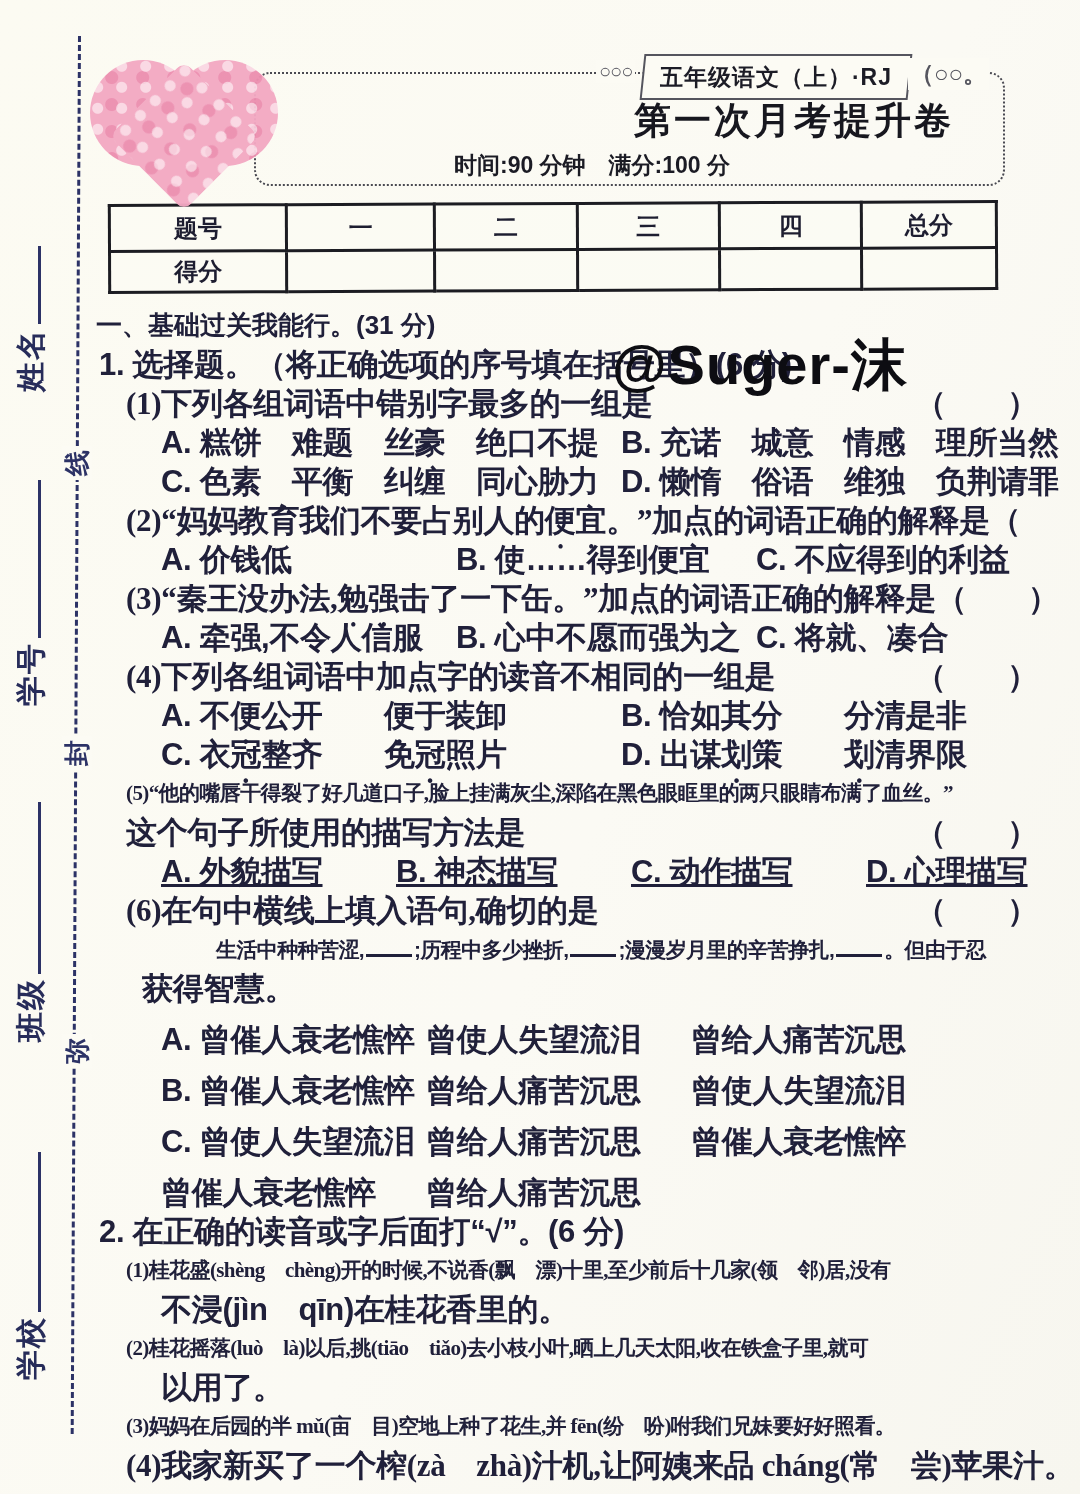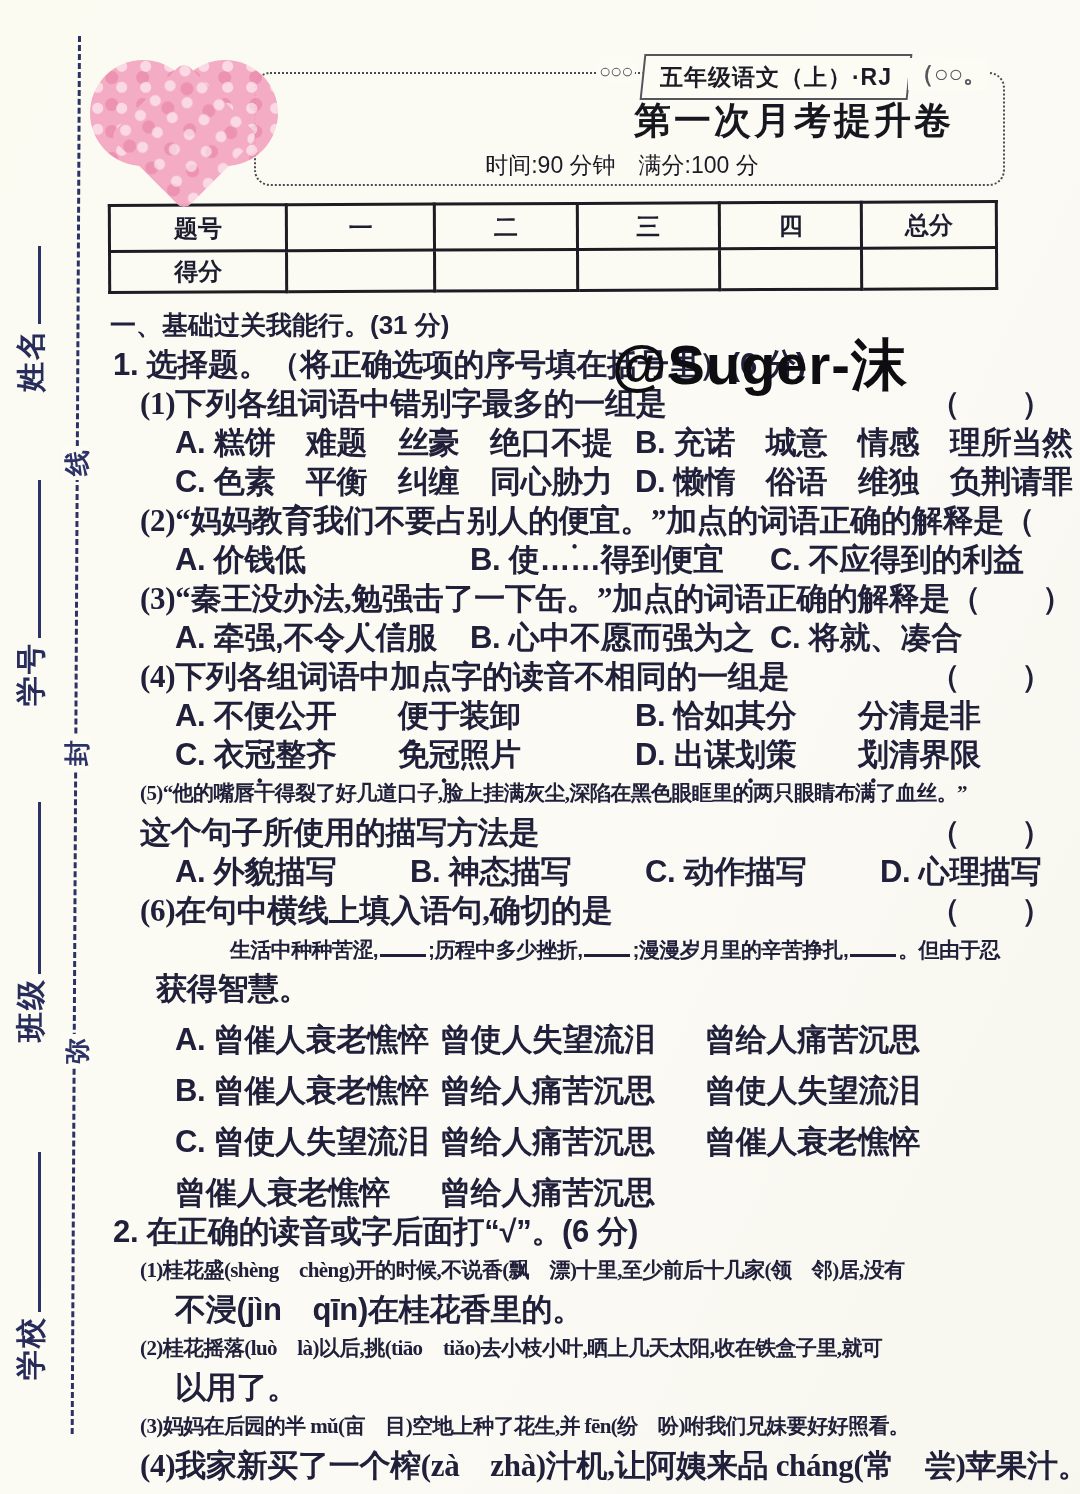--- a/index.html
+++ b/index.html
@@ -24,22 +24,22 @@
     border:2.4px dotted #4a4a52; border-radius:16px; z-index:1;}
   .hd-circ-l{ position:absolute; left:596px; top:60px; font-size:20px; letter-spacing:-1px; color:#55555e;
     background:#fcfbf4; padding:0 3px; z-index:3; font-weight:600;}
   .hd-banner{ position:absolute; left:642px; top:54px; width:268px; height:46px; background:#fcfbf4;
     border:2px solid #55555e; transform:skewX(-6deg); z-index:3; display:flex; align-items:center; justify-content:center;}
   .hd-banner span{ transform:skewX(6deg); font-size:23px; font-weight:700; color:#1c1c26; letter-spacing:1px; white-space:nowrap;}
   .hd-circ-r{ position:absolute; left:908px; top:58px; font-size:24px; color:#55555e;
     background:#fcfbf4; padding:0 2px; z-index:3; font-weight:600;}
   .hd-title{ position:absolute; left:254px; top:96px; width:700px; text-align:right;
     font-size:37px; font-weight:700; color:#17171f; letter-spacing:3px; z-index:2;}
-  .hd-sub{ position:absolute; left:272px; top:150px; width:700px; text-align:center;
-    font-size:23px; font-weight:400; color:#1b1b24; z-index:2;}
+  .hd-sub{ position:absolute; left:242px; top:150px; width:700px; text-align:center;
+    font-size:23px; font-weight:700; color:#1b1b24; z-index:2;}
 
   
   .heart{ position:absolute; left:90px; top:50px; width:192px; height:168px; z-index:5; filter:blur(.5px); opacity:.96;}
   .hpart{ position:absolute; background-color:#f3a9c3;
     background-image:
       radial-gradient(circle at 32% 30%, rgba(255,255,255,.55) 0 5px, rgba(255,255,255,0) 6px),
       radial-gradient(circle at 70% 65%, rgba(232,125,163,.6) 0 6px, rgba(232,125,163,0) 7px);
     background-size:24px 21px, 31px 27px;}
   .hc1{ width:106px; height:106px; border-radius:50%; left:0; top:10px;}
   .hc2{ width:106px; height:106px; border-radius:50%; left:82px; top:10px;}
@@ -49,34 +49,34 @@
     color:#0d0d12; letter-spacing:1px; z-index:7; white-space:nowrap;}
 
   
   table.score{ position:absolute; left:108px; top:202px; width:890px; border-collapse:collapse;
     transform:rotate(-.25deg); z-index:2; background:rgba(252,251,244,.6);}
   table.score td{ border:3px solid #1c1c22; text-align:center; font-size:24px; font-weight:700; color:#1d1d30;}
   tr.r1 td{ height:46px; } tr.r2 td{ height:41px; }
   tr.r1 td:first-child{ padding-left:0; }
 
   
-  .content{ position:absolute; left:110px; top:306px; width:952px; z-index:4; color:#20203a;}
+  .content{ position:absolute; left:96px; top:306px; width:952px; z-index:4; color:#20203a;}
   .ln{ height:39px; line-height:39px; font-size:31px; font-weight:700; white-space:nowrap; letter-spacing:-.3px;}
   .sec{ font-size:26px; font-weight:800; letter-spacing:0;}
   .q{ padding-left:3px; }
   .ind1{ padding-left:30px;font-family:Liberation Serif, serif; } .ind2{ padding-left:65px; }
   .indp1{ padding-left:120px; } .indp2{ padding-left:46px; }
   .tight{ font-size:21px; letter-spacing:-.6px; }
   .stem-row{ display:flex; }
   .stem-row .stem{ flex:1 1 auto; }
   .brk{ flex:0 0 auto; margin-right:10px; font-weight:700; }
   .opts{ display:grid; padding-left:65px; align-items:center; }
   .g2{ grid-template-columns:460px 1fr; }
   .g3{ grid-template-columns:295px 300px 1fr; }
-  .g4{ grid-template-columns:235px 235px 235px 1fr; }
+  .g4{ grid-template-columns:235px 235px 235px 1fr;text-decoration:underline; }
   .g3b{ grid-template-columns:265px 265px 1fr;margin-top:12px; }
   .edot{ -webkit-text-emphasis:filled dot; -webkit-text-emphasis-position:under left;
          text-emphasis:filled dot; text-emphasis-position:under left; }
   .blank{ display:inline-block; width:46px; height:17px; border-bottom:3px solid #20203a; margin:0 2px; }
 </style>
 </head>
 <body>
 
 <div class="page">
 

